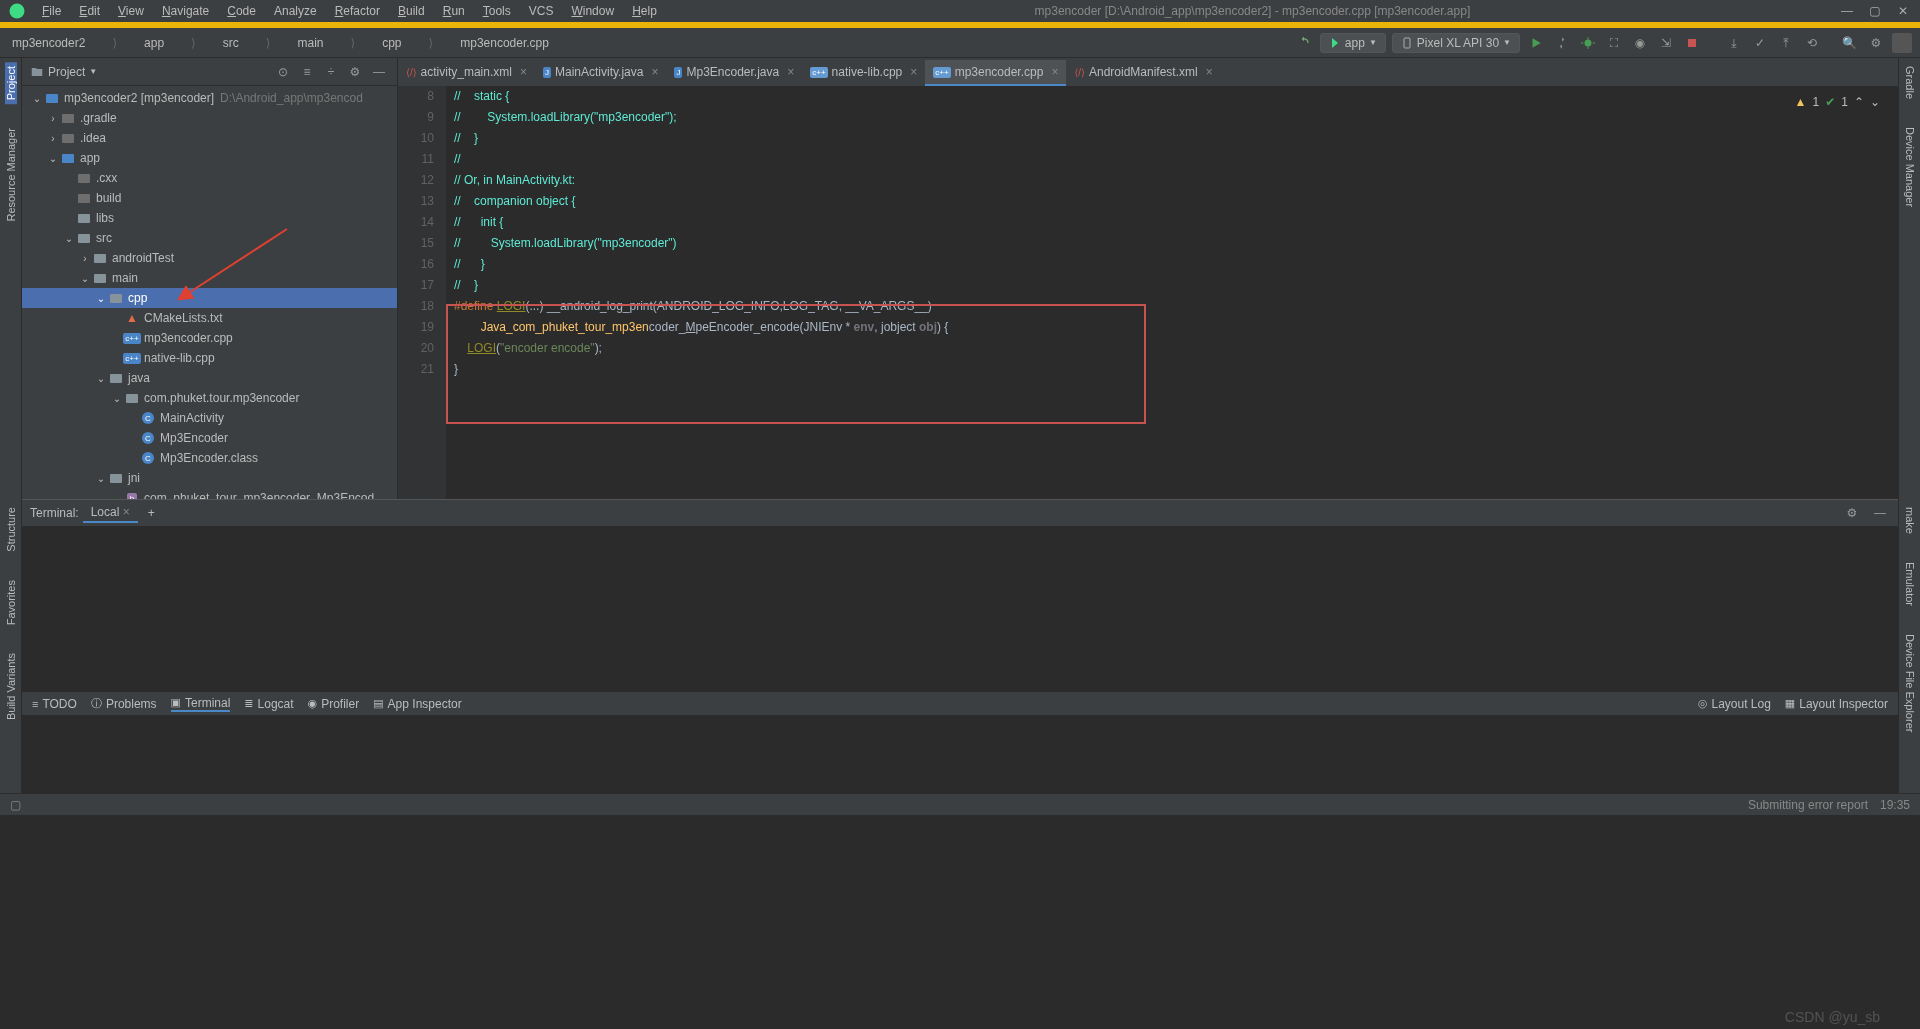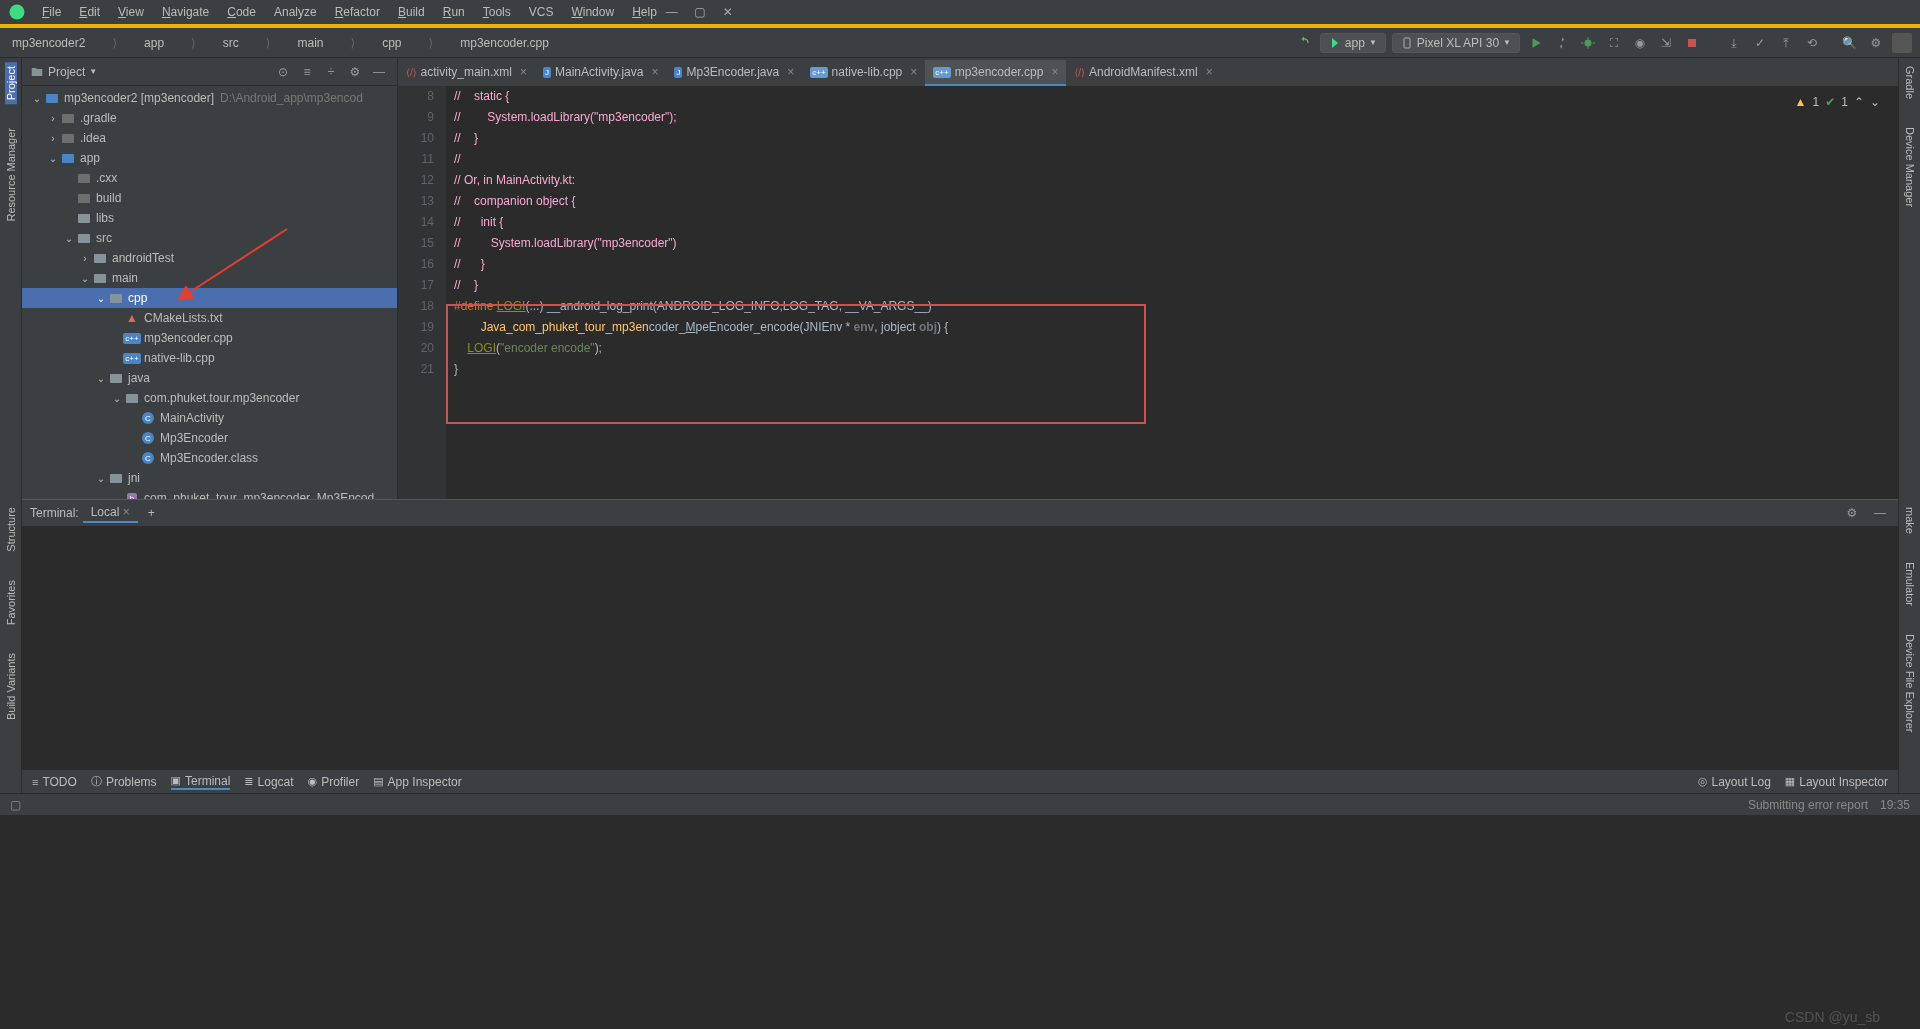--- a/index.html
+++ b/index.html
@@ -1,17 +1,17 @@
 <!DOCTYPE html>
 <html><head>
 <meta charset="utf-8">
 <style>
 * { margin: 0; padding: 0; box-sizing: border-box; font-family: -apple-system, "Segoe UI", Arial, sans-serif; font-size: 12px; }
 body { background: #2b2b2b; color: #bbbbbb; width: 1920px; height: 1029px; overflow: hidden; }
-.titlebar { height: 28px; background: #3c3f41; display: flex; align-items: center; border-bottom: 4px solid #eab308; }
+.titlebar { height: 28px; background: #3c3f41; display: flex; align-items: center; border-bottom: 6px solid #eab308; }
 .app-icon { width: 18px; height: 18px; margin: 0 8px; }
 .menu { display: flex; gap: 2px; }
 .menu-item { padding: 4px 8px; cursor: pointer; }
 .mnemonic { text-decoration: underline; }
 .tb-title { flex: 1; text-align: center; color: #888; font-size: 12px; }
 .wc { display: flex; gap: 14px; padding-right: 10px; }
 .wc span { width: 14px; height: 14px; display: inline-flex; align-items: center; justify-content: center; cursor: pointer; color: #aaa; }
 .nav { height: 30px; background: #3c3f41; display: flex; align-items: center; padding: 0 8px; border-bottom: 1px solid #2b2b2b; }
 .crumb { display: flex; align-items: center; gap: 17px; }
 .crumb span { color: #bbbbbb; padding: 2px 4px; }
@@ -41,21 +41,21 @@
 .folder.mod { background: #4a86c7; }
 .folder.dim { background: #6e6e6e; }
 .editor { flex: 1; background: #2b2b2b; display: flex; flex-direction: column; position: relative; }
 .tabs { height: 28px; display: flex; align-items: flex-end; background: #3c3f41; overflow: hidden; }
 .tab { height: 26px; padding: 0 8px; display: flex; align-items: center; gap: 4px; background: #3c3f41; cursor: pointer; border-bottom: 2px solid transparent; }
 .tab.active { background: #4e5254; border-bottom: 2px solid #4a88c7; }
 .tab .close { margin-left: 4px; color: #888; }
 .code-wrap { flex: 1; display: flex; position: relative; font-family: "JetBrains Mono", Consolas, monospace; font-size: 13px; line-height: 21px; }
 .gutter { width: 48px; text-align: right; padding-right: 12px; color: #606366; background: #313335; user-select: none; }
 .code { flex: 1; background: #2b2b2b; padding-left: 8px; white-space: pre; color: #a9b7c6; position: relative; }
-.cmt { color: #f9a8d4; }
+.cmt { color: #5eead4; }
 .kw { color: #cc7832; }
 .macro { color: #908b25; text-decoration: underline; }
 .str { color: #6a8759; }
 .fn { color: #ffc66d; }
 .hl-param { color: #72737a; font-weight: bold; }
 .annot-box { position: absolute; border: 2px solid #c75450; pointer-events: none; }
 .arrow-anno { position: absolute; pointer-events: none; }
 .code-status { position: absolute; top: 6px; right: 18px; display: flex; gap: 6px; align-items: center; color: #bbb; font-size: 11px; }
 .term-panel { height: 270px; background: #2b2b2b; border-top: 1px solid #555; display: flex; flex-direction: column; }
 .term-hdr { height: 26px; display: flex; align-items: center; padding: 0 8px; background: #3c3f41; }
@@ -85,20 +85,21 @@
       <div class="menu-item"><span class="mnemonic">C</span>ode</div>
       <div class="menu-item">Analyze</div>
       <div class="menu-item"><span class="mnemonic">R</span>efactor</div>
       <div class="menu-item"><span class="mnemonic">B</span>uild</div>
       <div class="menu-item"><span class="mnemonic">R</span>un</div>
       <div class="menu-item"><span class="mnemonic">T</span>ools</div>
       <div class="menu-item">VCS</div>
       <div class="menu-item"><span class="mnemonic">W</span>indow</div>
       <div class="menu-item"><span class="mnemonic">H</span>elp</div>
     </div>
+  <div class="tb-title">mp3encoder [D:\Android_app\mp3encoder2] - mp3encoder.cpp [mp3encoder.app]</div>
   <div class="wc">
     <span>—</span>
     <span>▢</span>
     <span>✕</span>
   </div>
 </div>
 
 <div class="nav">
   <div class="crumb" id="crumbs">
       <span>mp3encoder2</span>
@@ -422,21 +423,21 @@
   </div>
 </div>
 
 <div style="display:flex; height:294px;">
   <div class="leftrail" style="height:294px">
     <div class="rail-label">Structure</div>
     <div class="rail-label">Favorites</div>
     <div class="rail-label">Build Variants</div>
   </div>
   <div style="flex:1; display:flex; flex-direction:column;">
-    <div class="term-panel" style="height:270px">
+    <div class="term-panel" style="height:192px">
       <div class="term-hdr">
         <div class="term-tabs">
           <span>Terminal:</span>
           <span class="term-tab"><span>Local</span> <span style="color:#888">×</span></span>
           <span style="padding:0 6px;cursor:pointer">+</span>
         </div>
         <div style="margin-left:auto;display:flex;gap:8px">
           <span class="iconbtn">⚙</span>
           <span class="iconbtn">—</span>
         </div>

